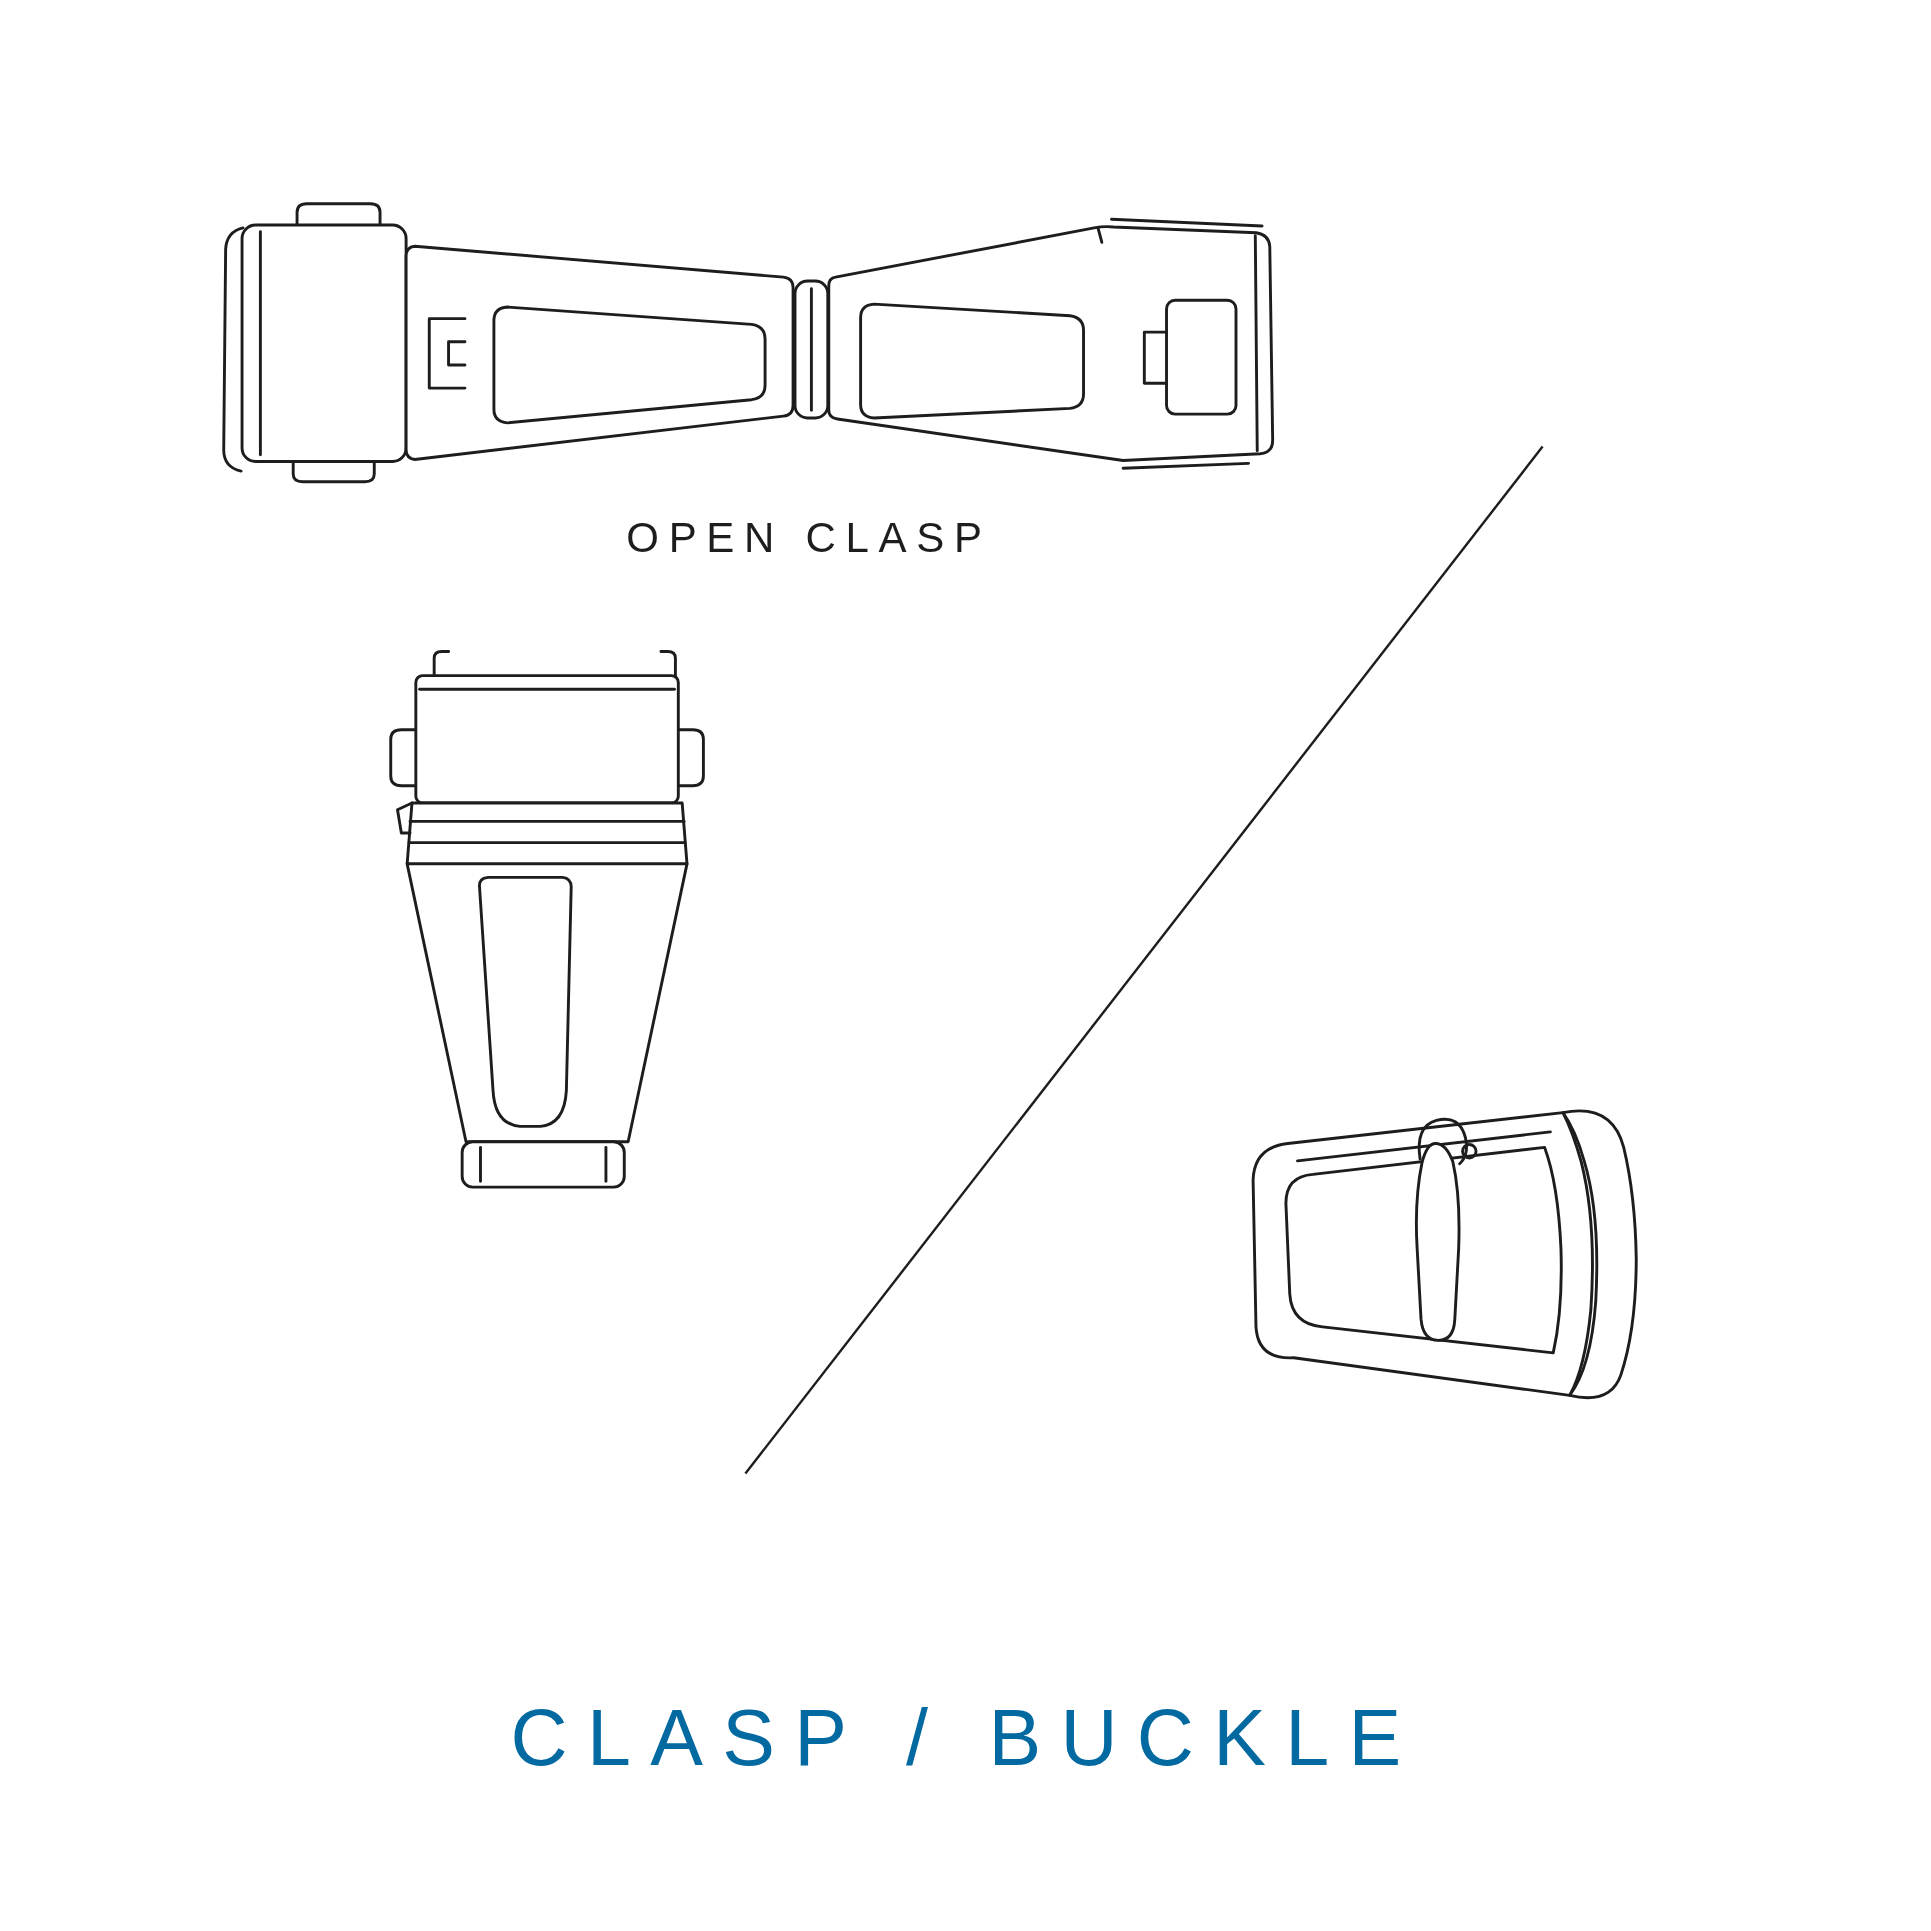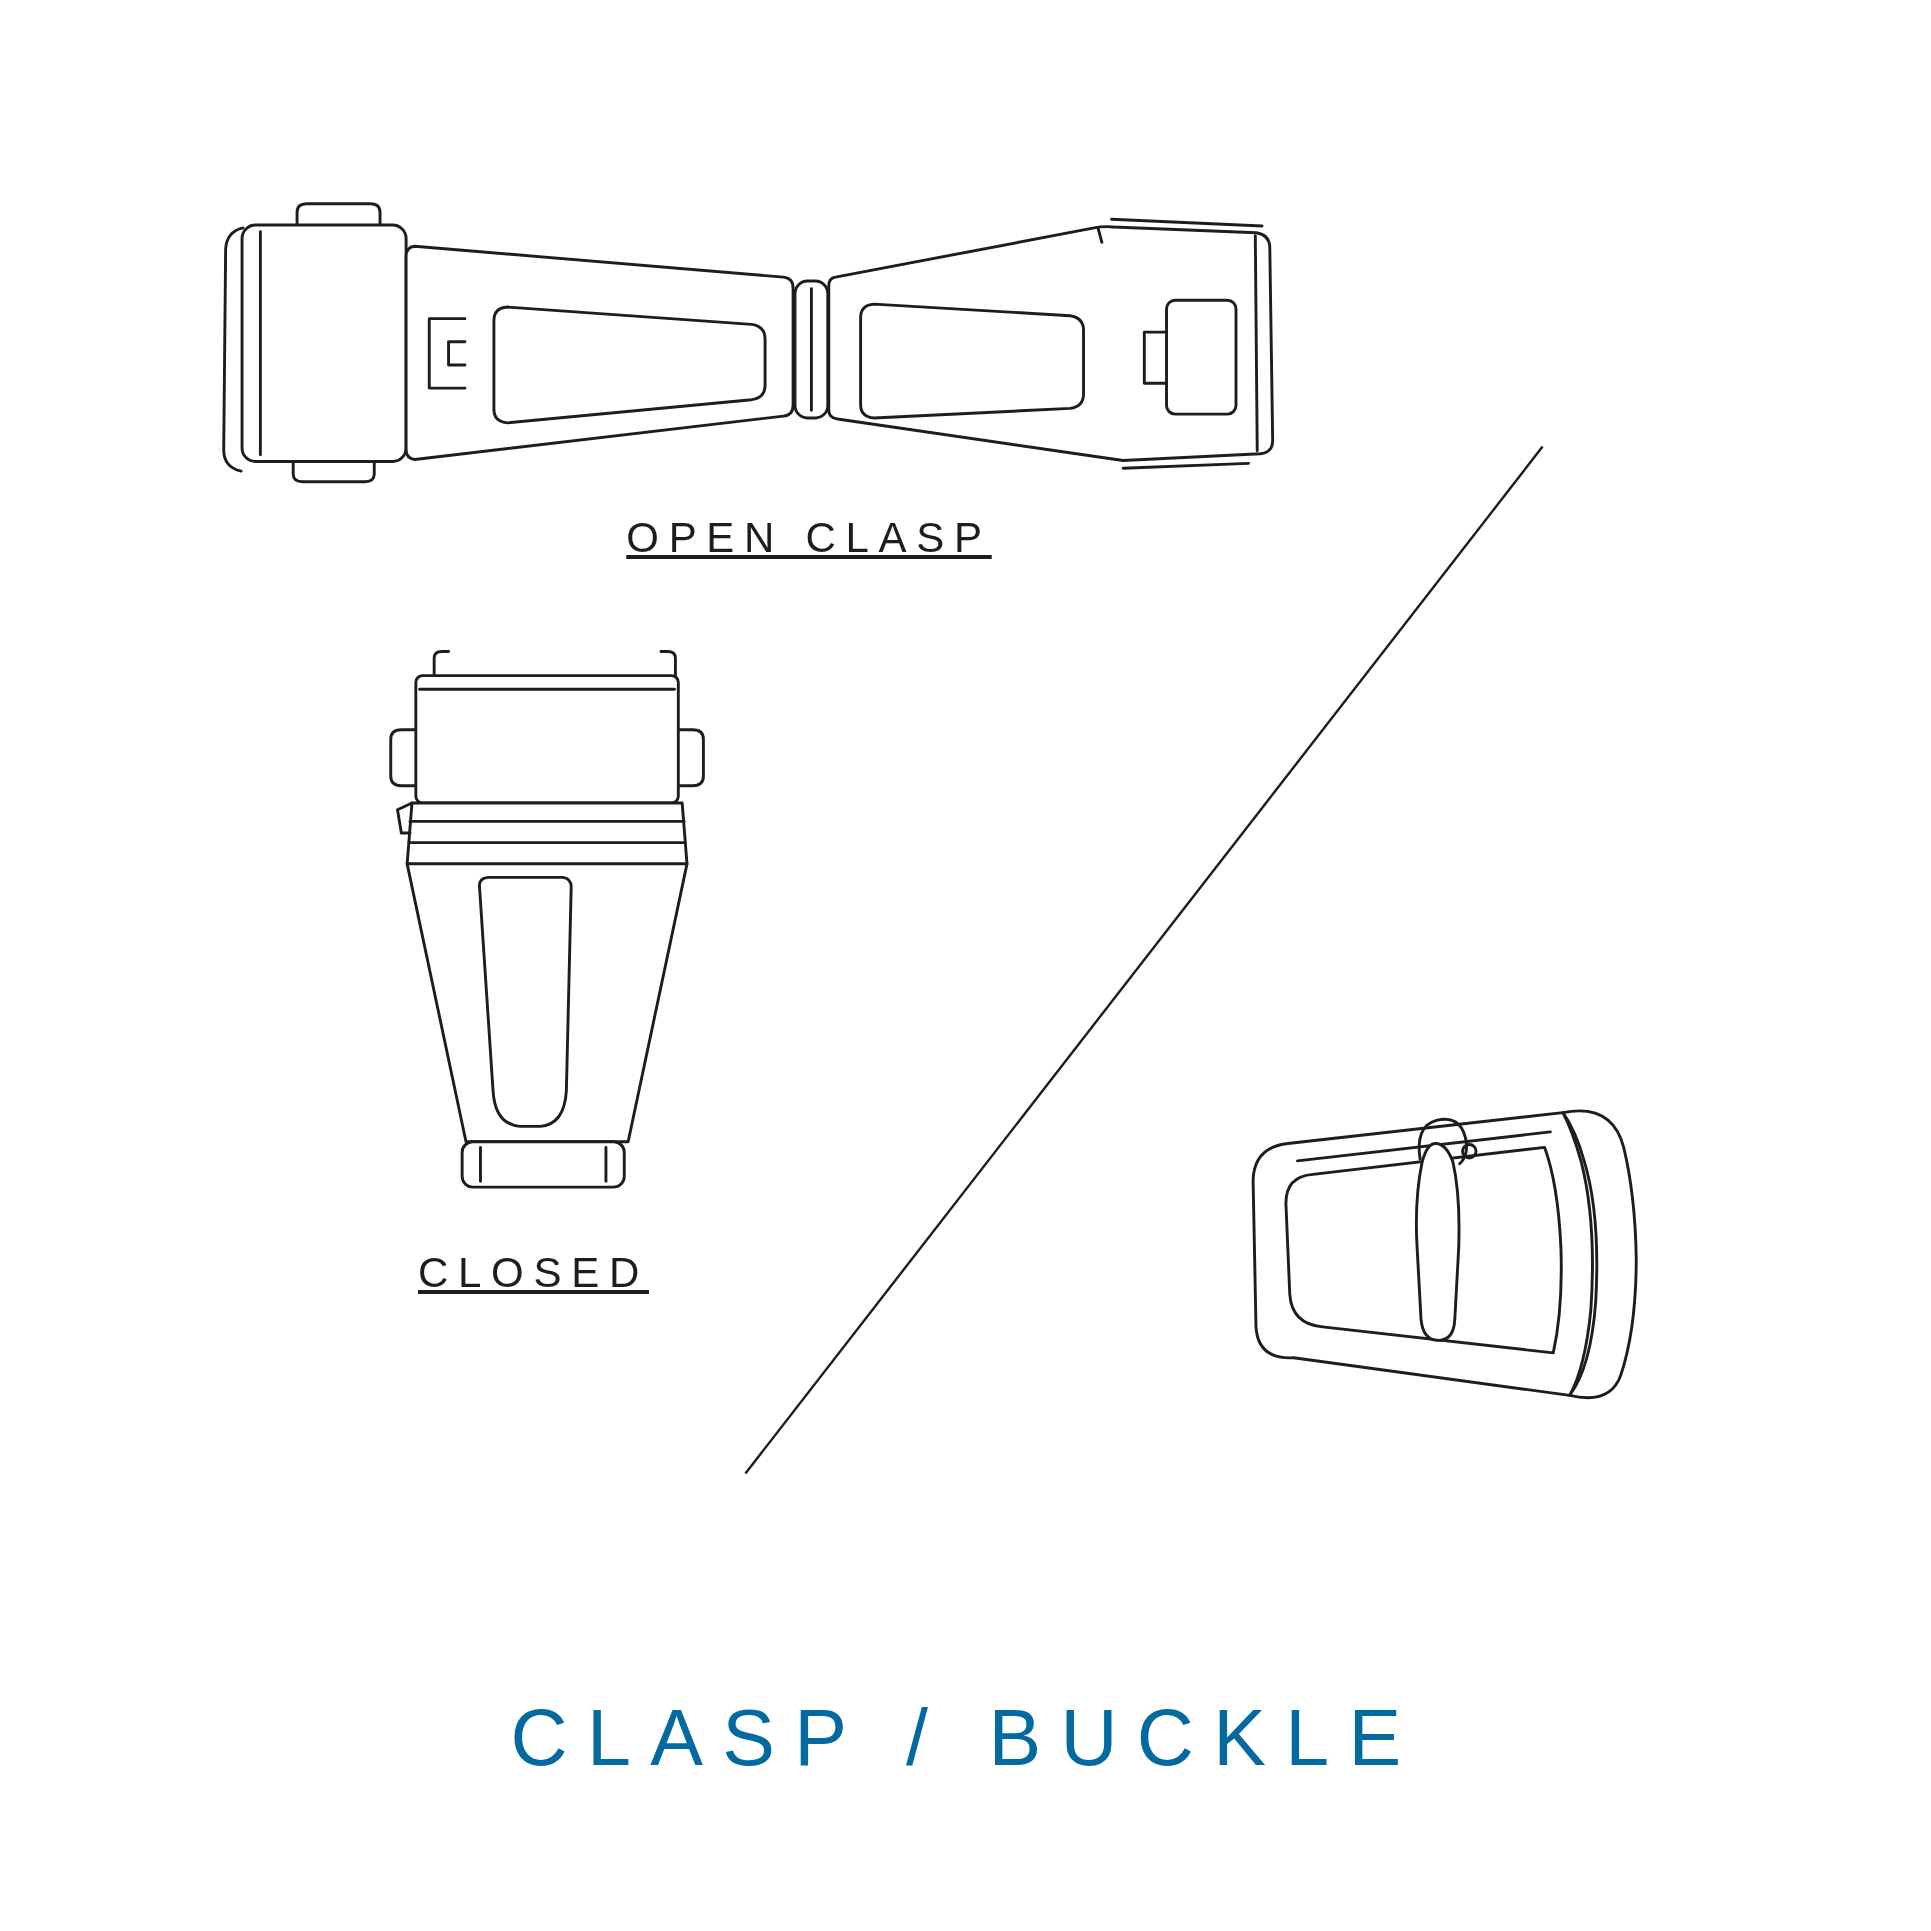--- a/index.html
+++ b/index.html
@@ -18,21 +18,20 @@
   }
   .abs { position: absolute; }
   .fig-label {
     position: absolute;
     text-align: center;
     font-size: 42px;
     letter-spacing: 9.7px;
     font-weight: 400;
     color: #1d1d1d;
     white-space: nowrap;
-    text-decoration: underline;
   }
   .page-title {
     position: absolute;
     left: 386px;
     top: 1692px;
     width: 1159px;
     text-align: center;
     font-size: 79px;
     letter-spacing: 19.3px;
     font-weight: 400;
@@ -104,21 +103,20 @@
         <path d="M 117,247 L 194,247 Q 203,248 203,257 L 198,468 Q 196,503 171,505 L 150,505 Q 124,503 122,468 L 108,257 Q 107,248 117,247 Z" fill="none"></path>
       </g>
       <g>
         <rect x="90" y="521" width="168" height="47" rx="11"></rect>
         <line x1="109" y1="527" x2="109" y2="562"></line>
         <line x1="239" y1="527" x2="239" y2="562"></line>
       </g>
     </g>
   </svg>
 
-  <div class="fig-label" style="left:244px; top:1249px; width:579px;">CLOSED</div>
 
   <svg class="abs" style="left:729px; top:433px;" width="830" height="1057" viewBox="0 0 860 1095">
     <line x1="843" y1="14" x2="17" y2="1078" stroke="#1d1d1d" stroke-width="2.5"></line>
   </svg>
 
   <svg class="abs" style="left:1228px; top:1070px;" width="415" height="367" viewBox="0 0 430 380">
     <g stroke="#1d1d1d" stroke-width="3" fill="#ffffff" stroke-linejoin="round" stroke-linecap="round">
       <g>
         <path d="M 347,44 Q 398,34 410,80 Q 422,130 423,195 Q 423,268 407,316 Q 396,347 354,337 Q 376,308 381,240 Q 386,150 369,94 Q 360,62 347,44 Z"></path>
       </g>

